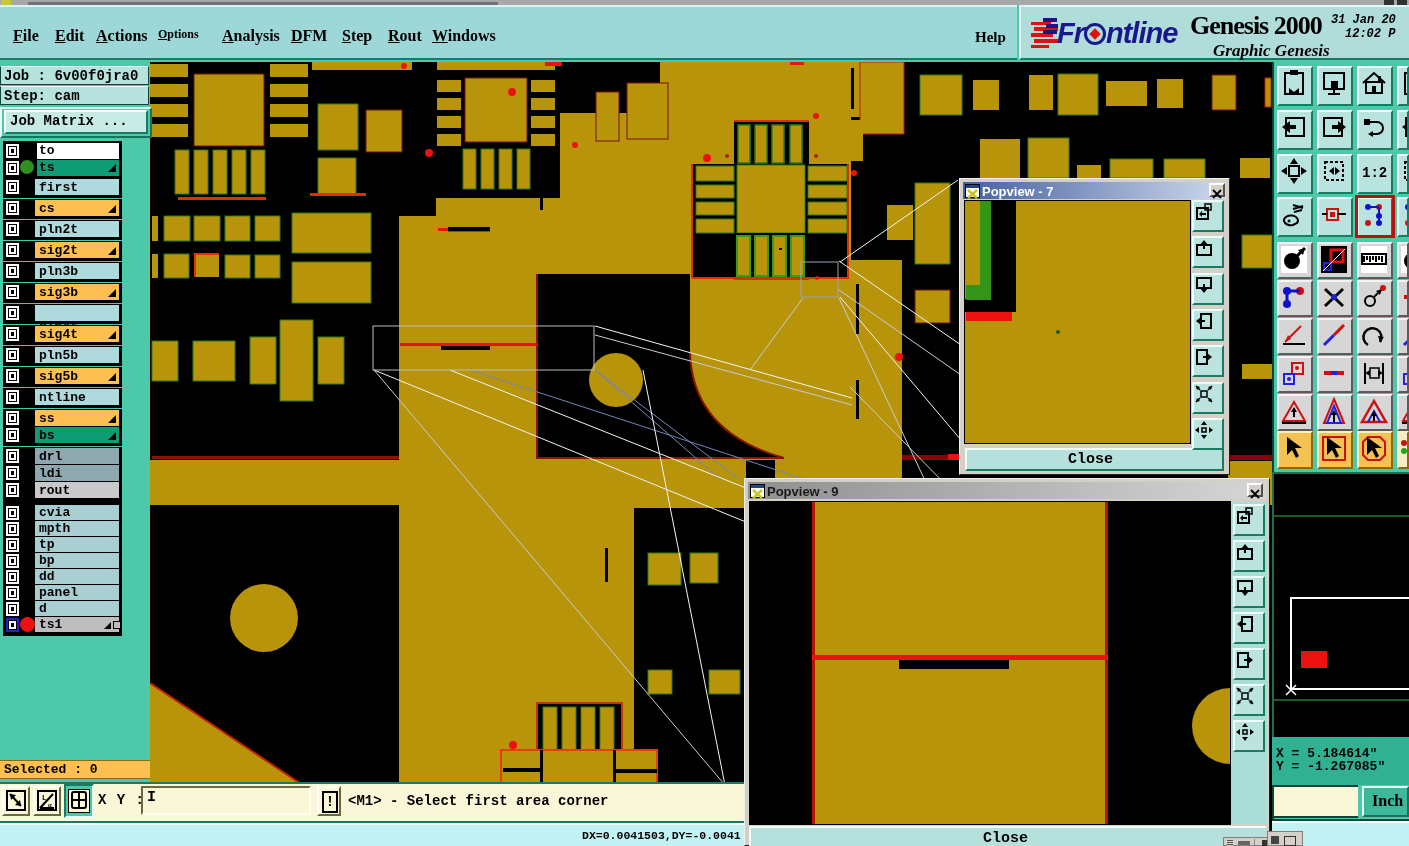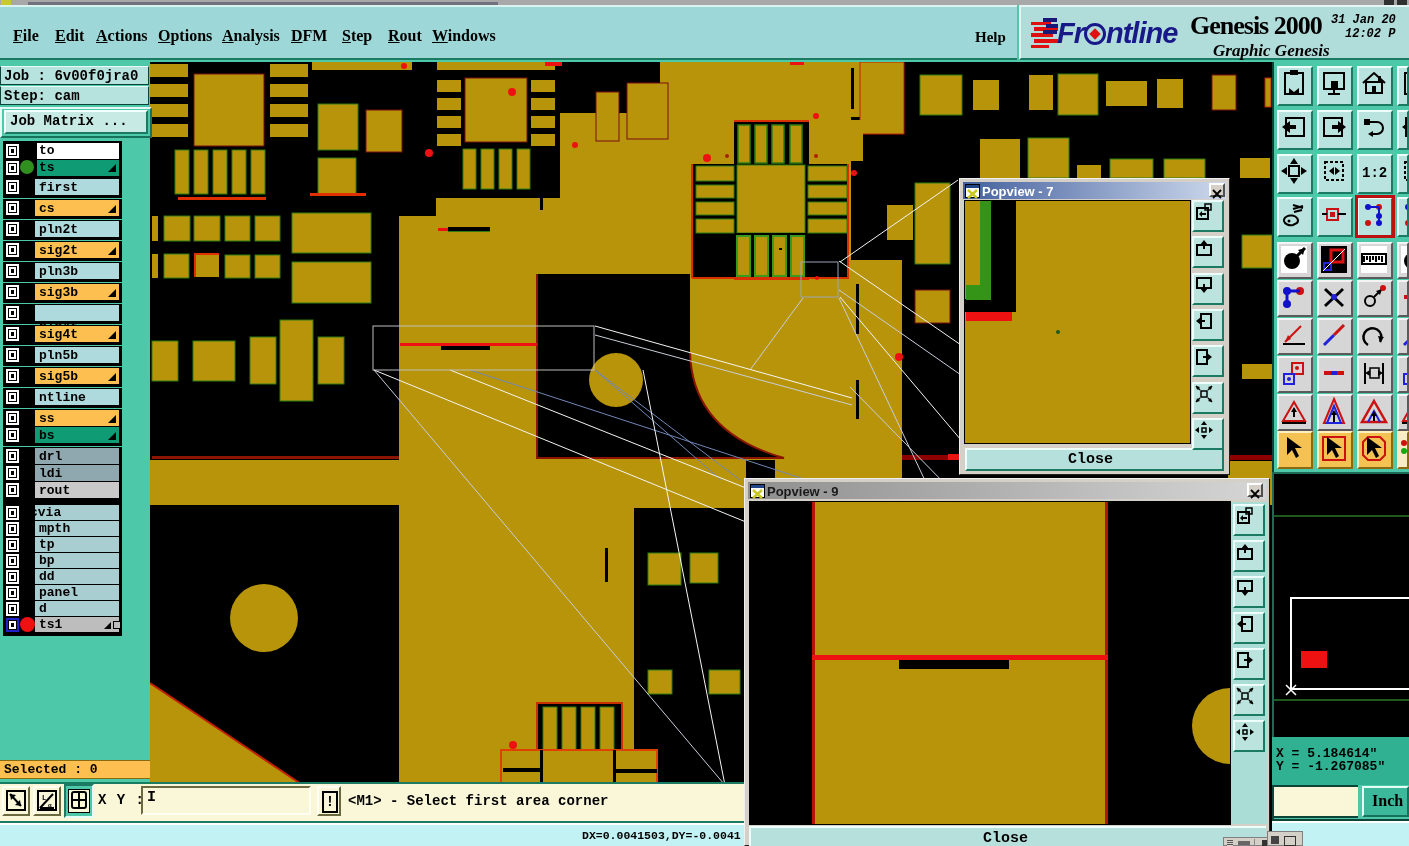--- a/index.html
+++ b/index.html
@@ -26,21 +26,21 @@
 </div>
 
 <div class="abs" style="left:0;top:5px;width:1017px;height:55px;background:#9ed7d7;border-top:2px solid #d9f3f1;border-bottom:2px solid #1b7a62;box-sizing:border-box;"></div>
 
 <div class="abs serif" style="left:13px;top:27px;font-size:16px;"><u>F</u>ile</div>
 
 <div class="abs serif" style="left:55px;top:27px;font-size:16px;"><u>E</u>dit</div>
 
 <div class="abs serif" style="left:96px;top:27px;font-size:16px;"><u>A</u>ctions</div>
 
-<div class="abs serif" style="left:158px;top:27px;font-size:16px;"><u>O</u>ptions</div>
+<div class="abs serif" style="left:158px;top:27px;font-size:12px;"><u>O</u>ptions</div>
 
 <div class="abs serif" style="left:222px;top:27px;font-size:16px;"><u>A</u>nalysis</div>
 
 <div class="abs serif" style="left:291px;top:27px;font-size:16px;"><u>D</u>FM</div>
 
 <div class="abs serif" style="left:342px;top:27px;font-size:16px;"><u>S</u>tep</div>
 
 <div class="abs serif" style="left:388px;top:27px;font-size:16px;"><u>R</u>out</div>
 
 <div class="abs serif" style="left:432px;top:27px;font-size:16px;"><u>W</u>indows</div>
@@ -478,21 +478,21 @@
   </div>
 <div class="abs" style="left:35px;top:482px;width:84px;height:16px;background:#c9c9c9;"></div>
 <div class="abs mono" style="left:39px;top:483px;font-size:13px;">rout</div>
 
 <div class="abs" style="left:3px;top:504px;width:117px;height:130px;background:#000;border:1px solid #000;"></div>
 
 <div class="cb" style="left:6px;top:506px;">
     <i></i>
   </div>
 <div class="abs" style="left:35px;top:505px;width:84px;height:15px;background:#a8ced2;"></div>
-<div class="abs mono" style="left:30px;top:505px;font-size:13px;">cvia</div>
+<div class="abs mono" style="left:39px;top:505px;font-size:13px;">cvia</div>
 
 <div class="cb" style="left:6px;top:522px;">
     <i></i>
   </div>
 <div class="abs" style="left:35px;top:521px;width:84px;height:15px;background:#a8ced2;"></div>
 <div class="abs mono" style="left:39px;top:521px;font-size:13px;">mpth</div>
 
 <div class="cb" style="left:6px;top:538px;">
     <i></i>
   </div>

